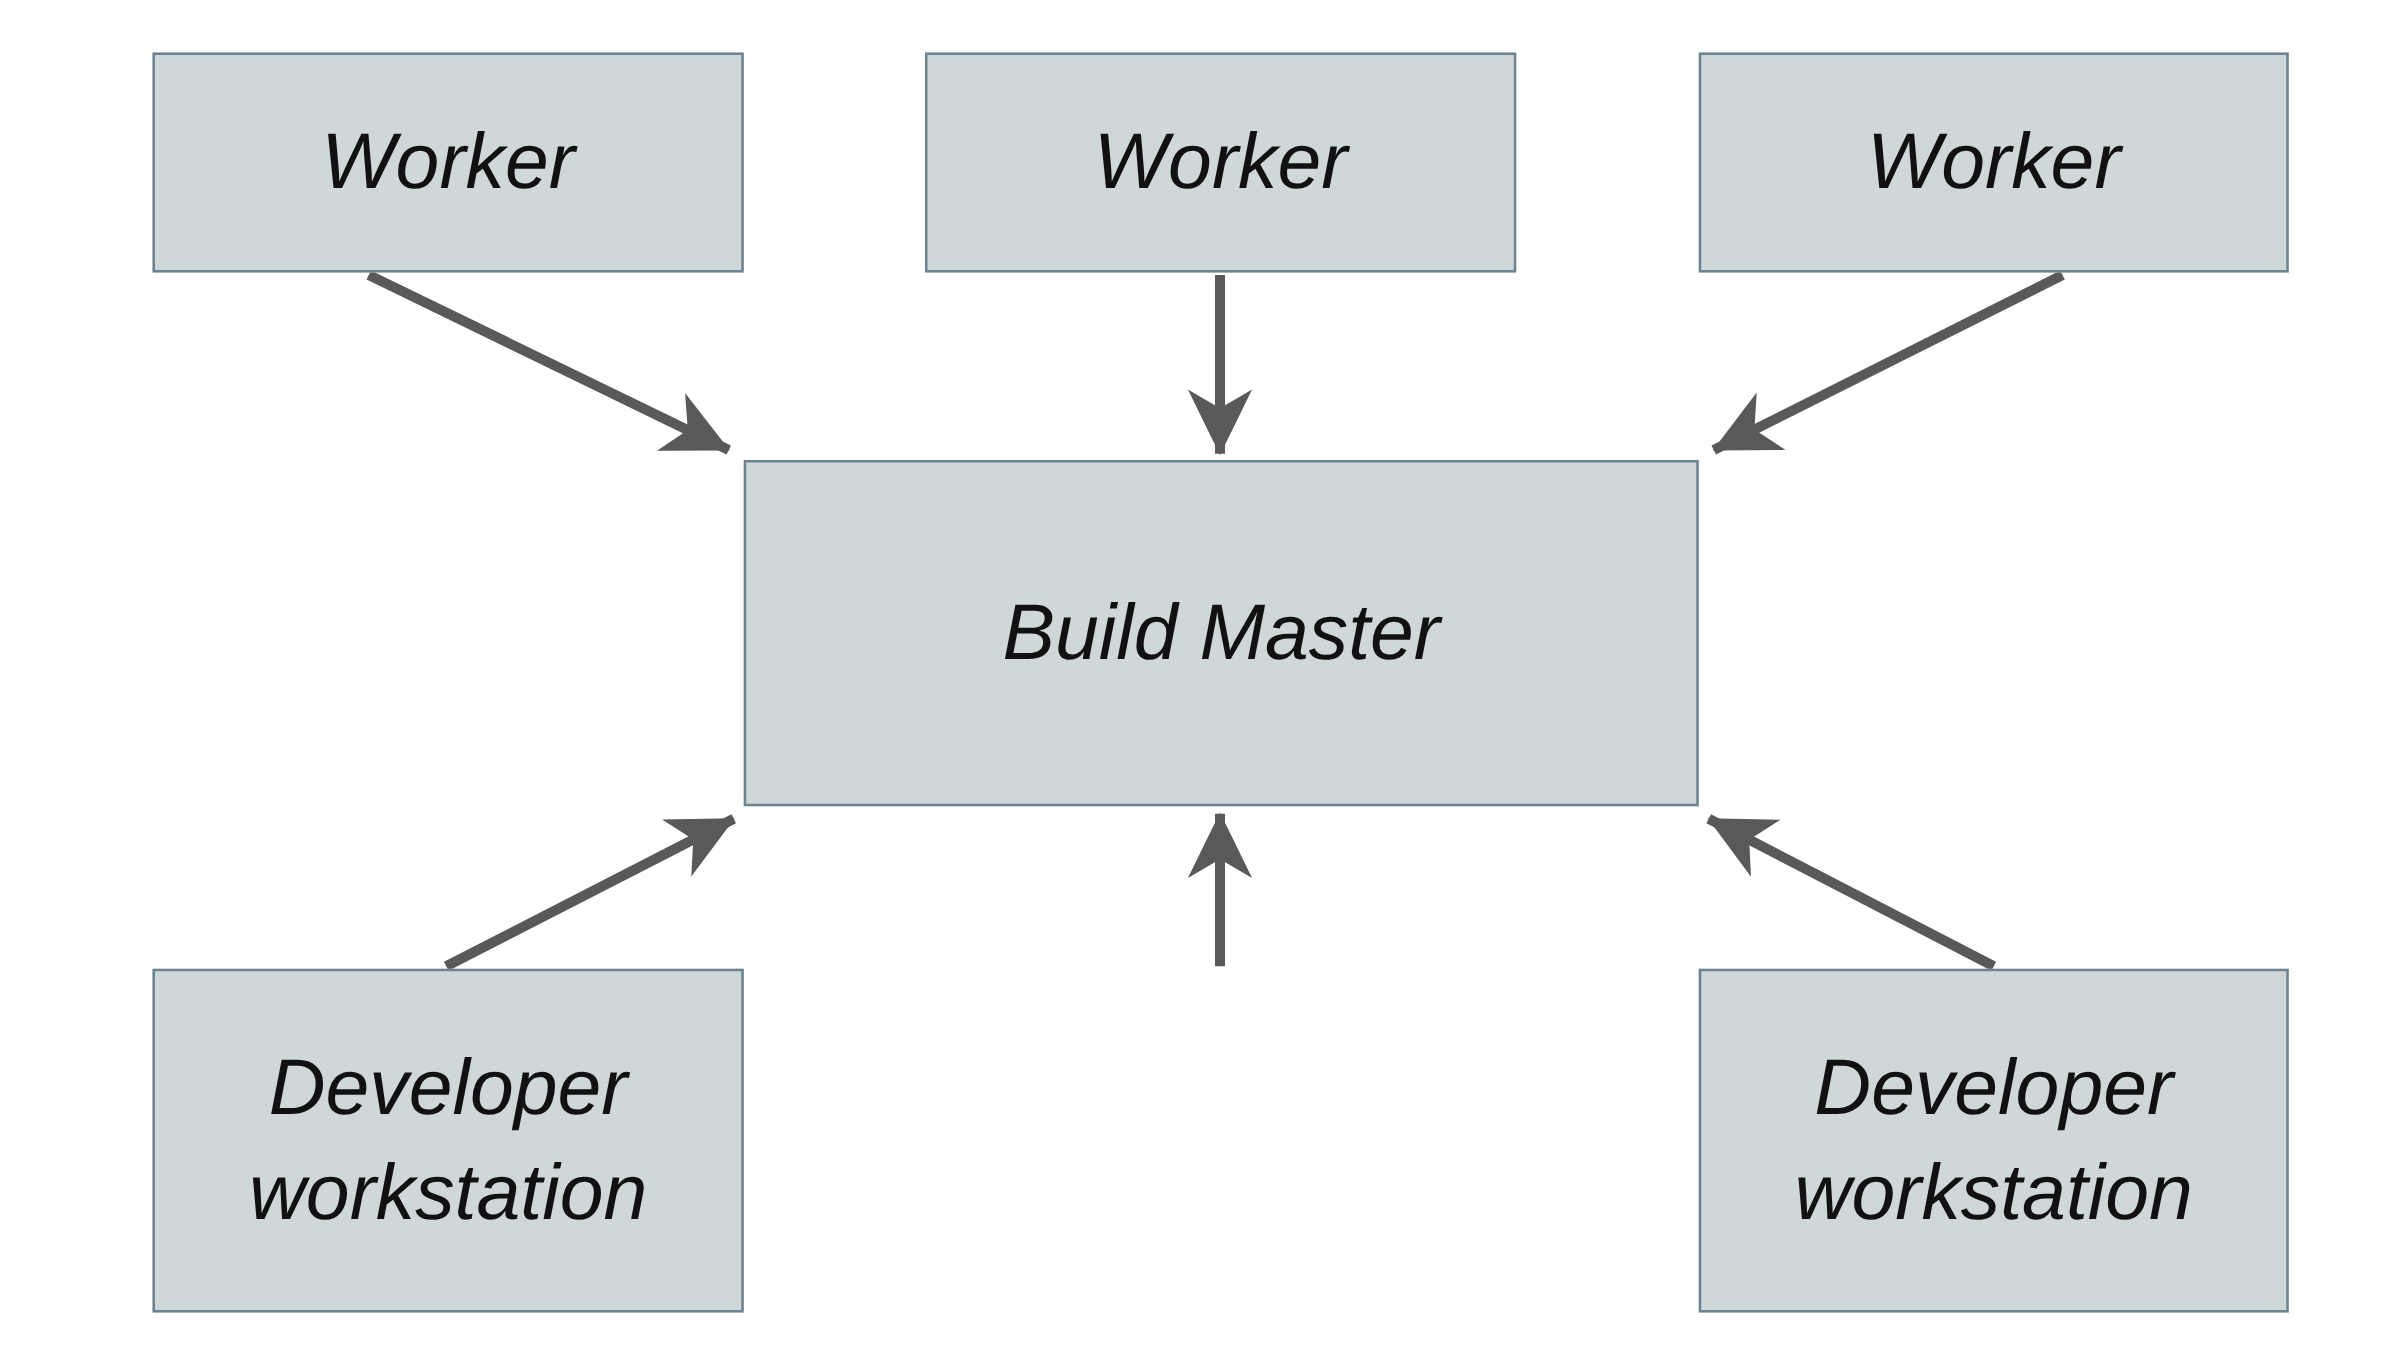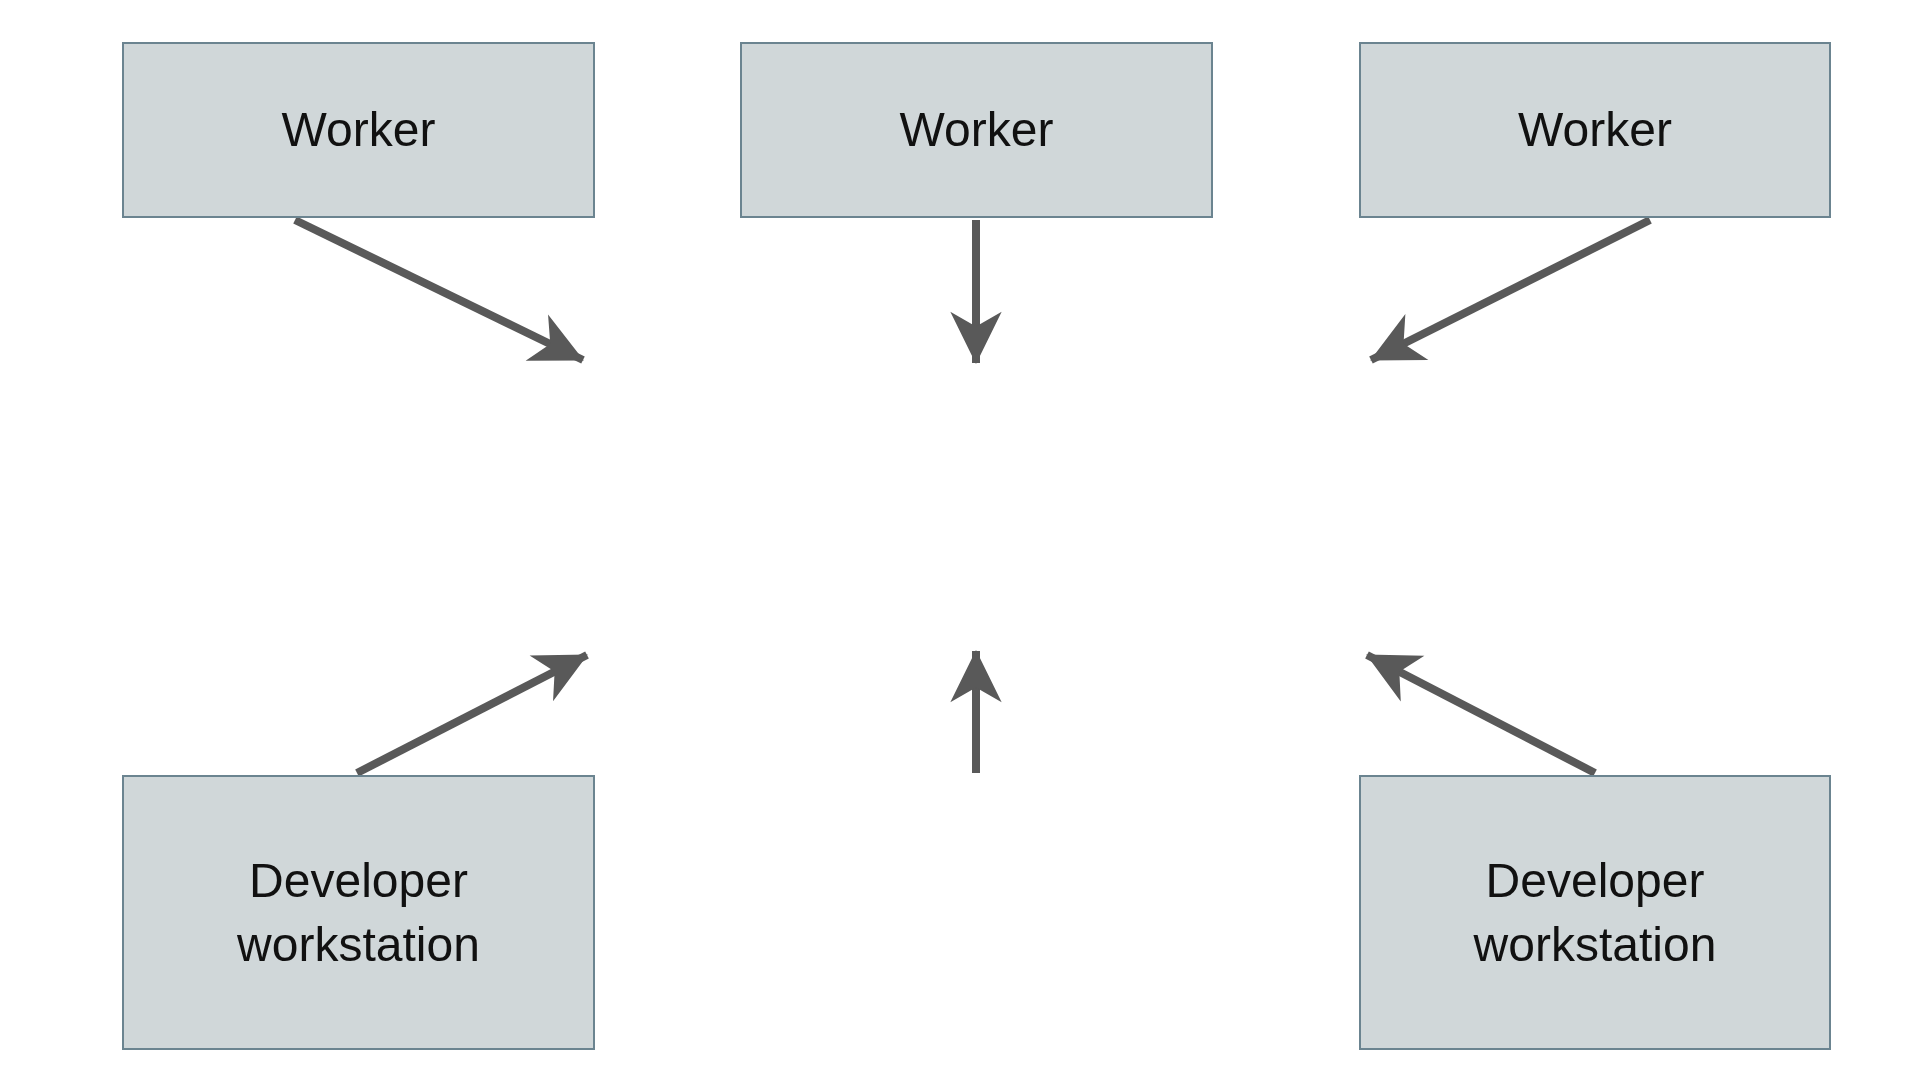--- a/index.html
+++ b/index.html
@@ -27,24 +27,25 @@
     position: absolute;
     background: var(--box-fill);
     border: 2px solid var(--box-border);
     display: flex;
     align-items: center;
     justify-content: center;
     text-align: center;
     padding: 0 28px;
   }
   .node .label {
-    font-size: 48px;
+    font-size: 63px;
     line-height: 1.32;
     color: var(--text-color);
     letter-spacing: 0px;
+    font-style: italic;
   }
   
   .n-worker-1      { left: 122px;  top: 42px;  width: 473px; height: 176px; }
   .n-worker-2      { left: 740px;  top: 42px;  width: 473px; height: 176px; }
   .n-worker-3      { left: 1359px; top: 42px;  width: 472px; height: 176px; }
   .n-build-master  { left: 595px;  top: 368px; width: 764px; height: 277px; }
   .n-dev-1         { left: 122px;  top: 775px; width: 473px; height: 275px; }
   .n-ci-server     { left: 740px;  top: 775px; width: 473px; height: 275px; }
   .n-dev-2         { left: 1359px; top: 775px; width: 472px; height: 275px; }
 
@@ -86,20 +87,23 @@
   </div>
 
   <div class="node n-worker-2">
     <span class="label">Worker</span>
   </div>
 
   <div class="node n-worker-3">
     <span class="label">Worker</span>
   </div>
 
+  <div class="node n-build-master">
+    <span class="label">Build Master</span>
+  </div>
 
   <div class="node n-dev-1">
     <span class="label">Developer workstation</span>
   </div>
 
 
   <div class="node n-dev-2">
     <span class="label">Developer workstation</span>
   </div>
 

